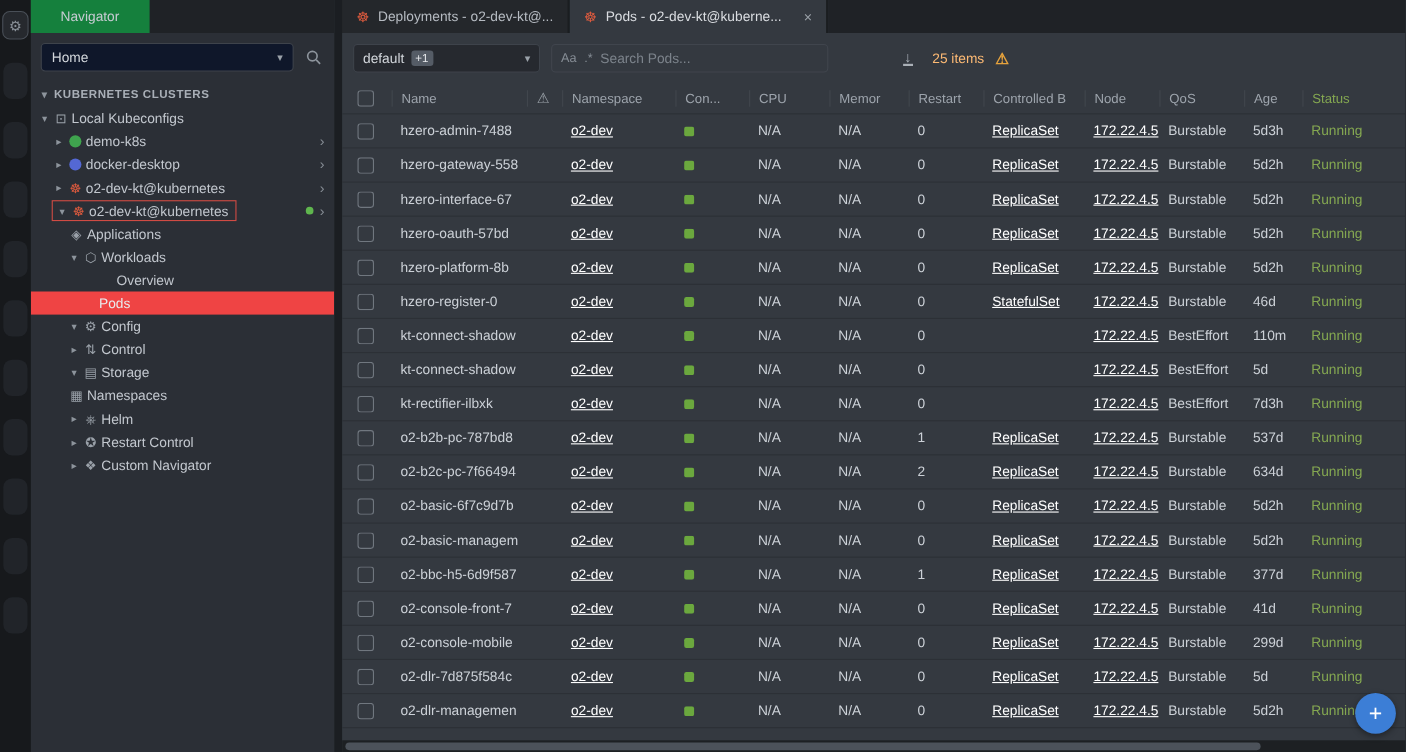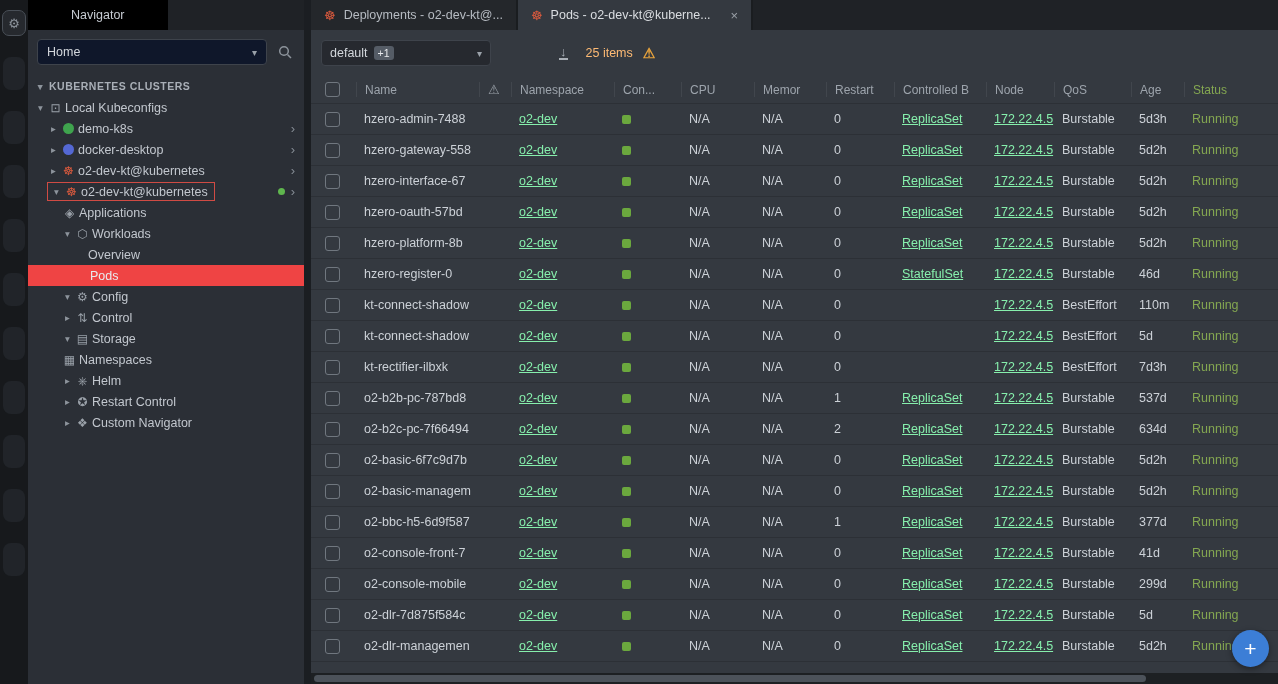--- a/index.html
+++ b/index.html
@@ -11,21 +11,21 @@
   .hotbar { width:28px; background:#17191c; display:flex; flex-direction:column;
             align-items:center; padding-top:10px; gap:21px; flex:none; }
   .hotbar-first { width:24px; height:26px; border:1px solid #494f57; border-radius:7px;
                   background:#26292e; color:#8a9199; font-size:13px; display:flex;
                   align-items:center; justify-content:center; flex:none; }
   .hotbar-slot { width:22px; height:33px; border-radius:8px; background:#212429; flex:none; }
 
   
   .navigator { width:276px; background:#2b2f36; display:flex; flex-direction:column; flex:none; }
   .nav-tabbar { height:30px; background:#1f2226; display:flex; flex:none; }
-  .nav-tab { background:#000000; padding:0 43px; display:flex; align-items:center;
+  .nav-tab { background:#15803d; padding:0 27px; display:flex; align-items:center;
              color:#c6cbd2; font-size:12.5px; }
   .nav-controls { display:flex; align-items:center; gap:8px; padding:9px 9px 7px 9px; flex:none; }
   .home-select { flex:1; height:26px; background:#0f172a; border:1px solid #3e434b;
                  border-radius:4px; display:flex; align-items:center; justify-content:space-between;
                  padding:0 9px; color:#d3d7dc; font-size:12.5px; cursor:pointer; }
   .home-select .chev { color:#9aa1a9; font-size:10px; }
   .nav-search { width:20px; height:20px; display:flex; align-items:center; justify-content:center; }
 
   .tree { flex:1; overflow:hidden; font-size:12.5px; color:#c2c7ce; padding-top:3px; }
   .tree-section { height:22px; display:flex; align-items:center; color:#a9afb7;
@@ -78,21 +78,21 @@
   .thead .c-check { border-left:none; }
   .trow { height:31px; border-bottom:1px solid #2c3036; }
   .cell { flex:none; overflow:hidden; white-space:nowrap; padding-left:8px;
           display:flex; align-items:center; }
   .c-check{width:33px; padding-left:2px;} .c-name{width:123px} .c-warn{width:32px}
   .c-ns{width:103px} .c-cont{width:67px} .c-cpu{width:73px} .c-mem{width:72px}
   .c-restarts{width:68px} .c-ctrl{width:92px} .c-node{width:68px} .c-qos{width:77px}
   .c-age{width:53px} .c-status{width:82px} .c-menu{width:16px; color:#767d85; cursor:pointer;}
   .checkbox { width:15px; height:15px; border:1.5px solid #70777f; border-radius:3px;
               display:inline-block; cursor:pointer; }
-  .link { color:#86efac; text-decoration:underline; cursor:pointer; }
+  .link { color:#ffffff; text-decoration:underline; cursor:pointer; }
   .csq { width:9px; height:9px; border-radius:2px; background:#6ba83e; display:inline-block; }
   .c-status { color:#84a751; }
   .warn-gray { color:#9aa1a8; font-size:13px; }
 
   
   .hscroll { position:absolute; left:0; right:0; bottom:0; height:11px; background:#1d2023; }
   .hthumb { position:absolute; left:3px; top:2px; height:7px; width:86%;
             background:#4c525a; border-radius:4px; cursor:pointer; }
   .fab { position:absolute; right:9px; bottom:17px; width:37px; height:37px; border-radius:50%;
          background:#3c7ed6; color:#fff; font-size:21px; display:flex; align-items:center;
@@ -199,21 +199,21 @@
             </span>
           </div>
           <div class="tree-row">
             <span class="row-main" style="margin-left: 33px;">
               <span class="tw">▾</span>
               <span class="ticon">⬡</span>
               <span class="tlabel">Workloads</span>
             </span>
           </div>
           <div class="tree-row">
-            <span class="row-main" style="margin-left: 60px;">
+            <span class="row-main" style="margin-left: 78px;">
               <span class="tlabel">Overview</span>
             </span>
           </div>
           <div class="tree-row active">
             <span class="row-main" style="margin-left: 62px;">
               <span class="tlabel">Pods</span>
             </span>
           </div>
           <div class="tree-row">
             <span class="row-main" style="margin-left: 33px;">
@@ -278,20 +278,25 @@
         <span>Pods - o2-dev-kt@kuberne...</span>
         <span class="tab-close">×</span>
       </div>
     </div>
 
     <div class="toolbar">
       <div class="ns-select">
         <span>default</span>
         <span class="ns-badge">+1</span>
         <span class="chev">▾</span>
+      </div>
+      <div class="search-box">
+        <span class="search-flag">Aa</span>
+        <span class="search-flag">.*</span>
+        <span class="search-ph">Search Pods...</span>
       </div>
       <span class="dl-icon">↓</span>
       <span class="items-count">25 items</span>
       <span class="warn-orange">⚠</span>
     </div>
 
     <div class="table">
       <div class="thead">
         <span class="cell c-check">
           <span class="checkbox"></span>

